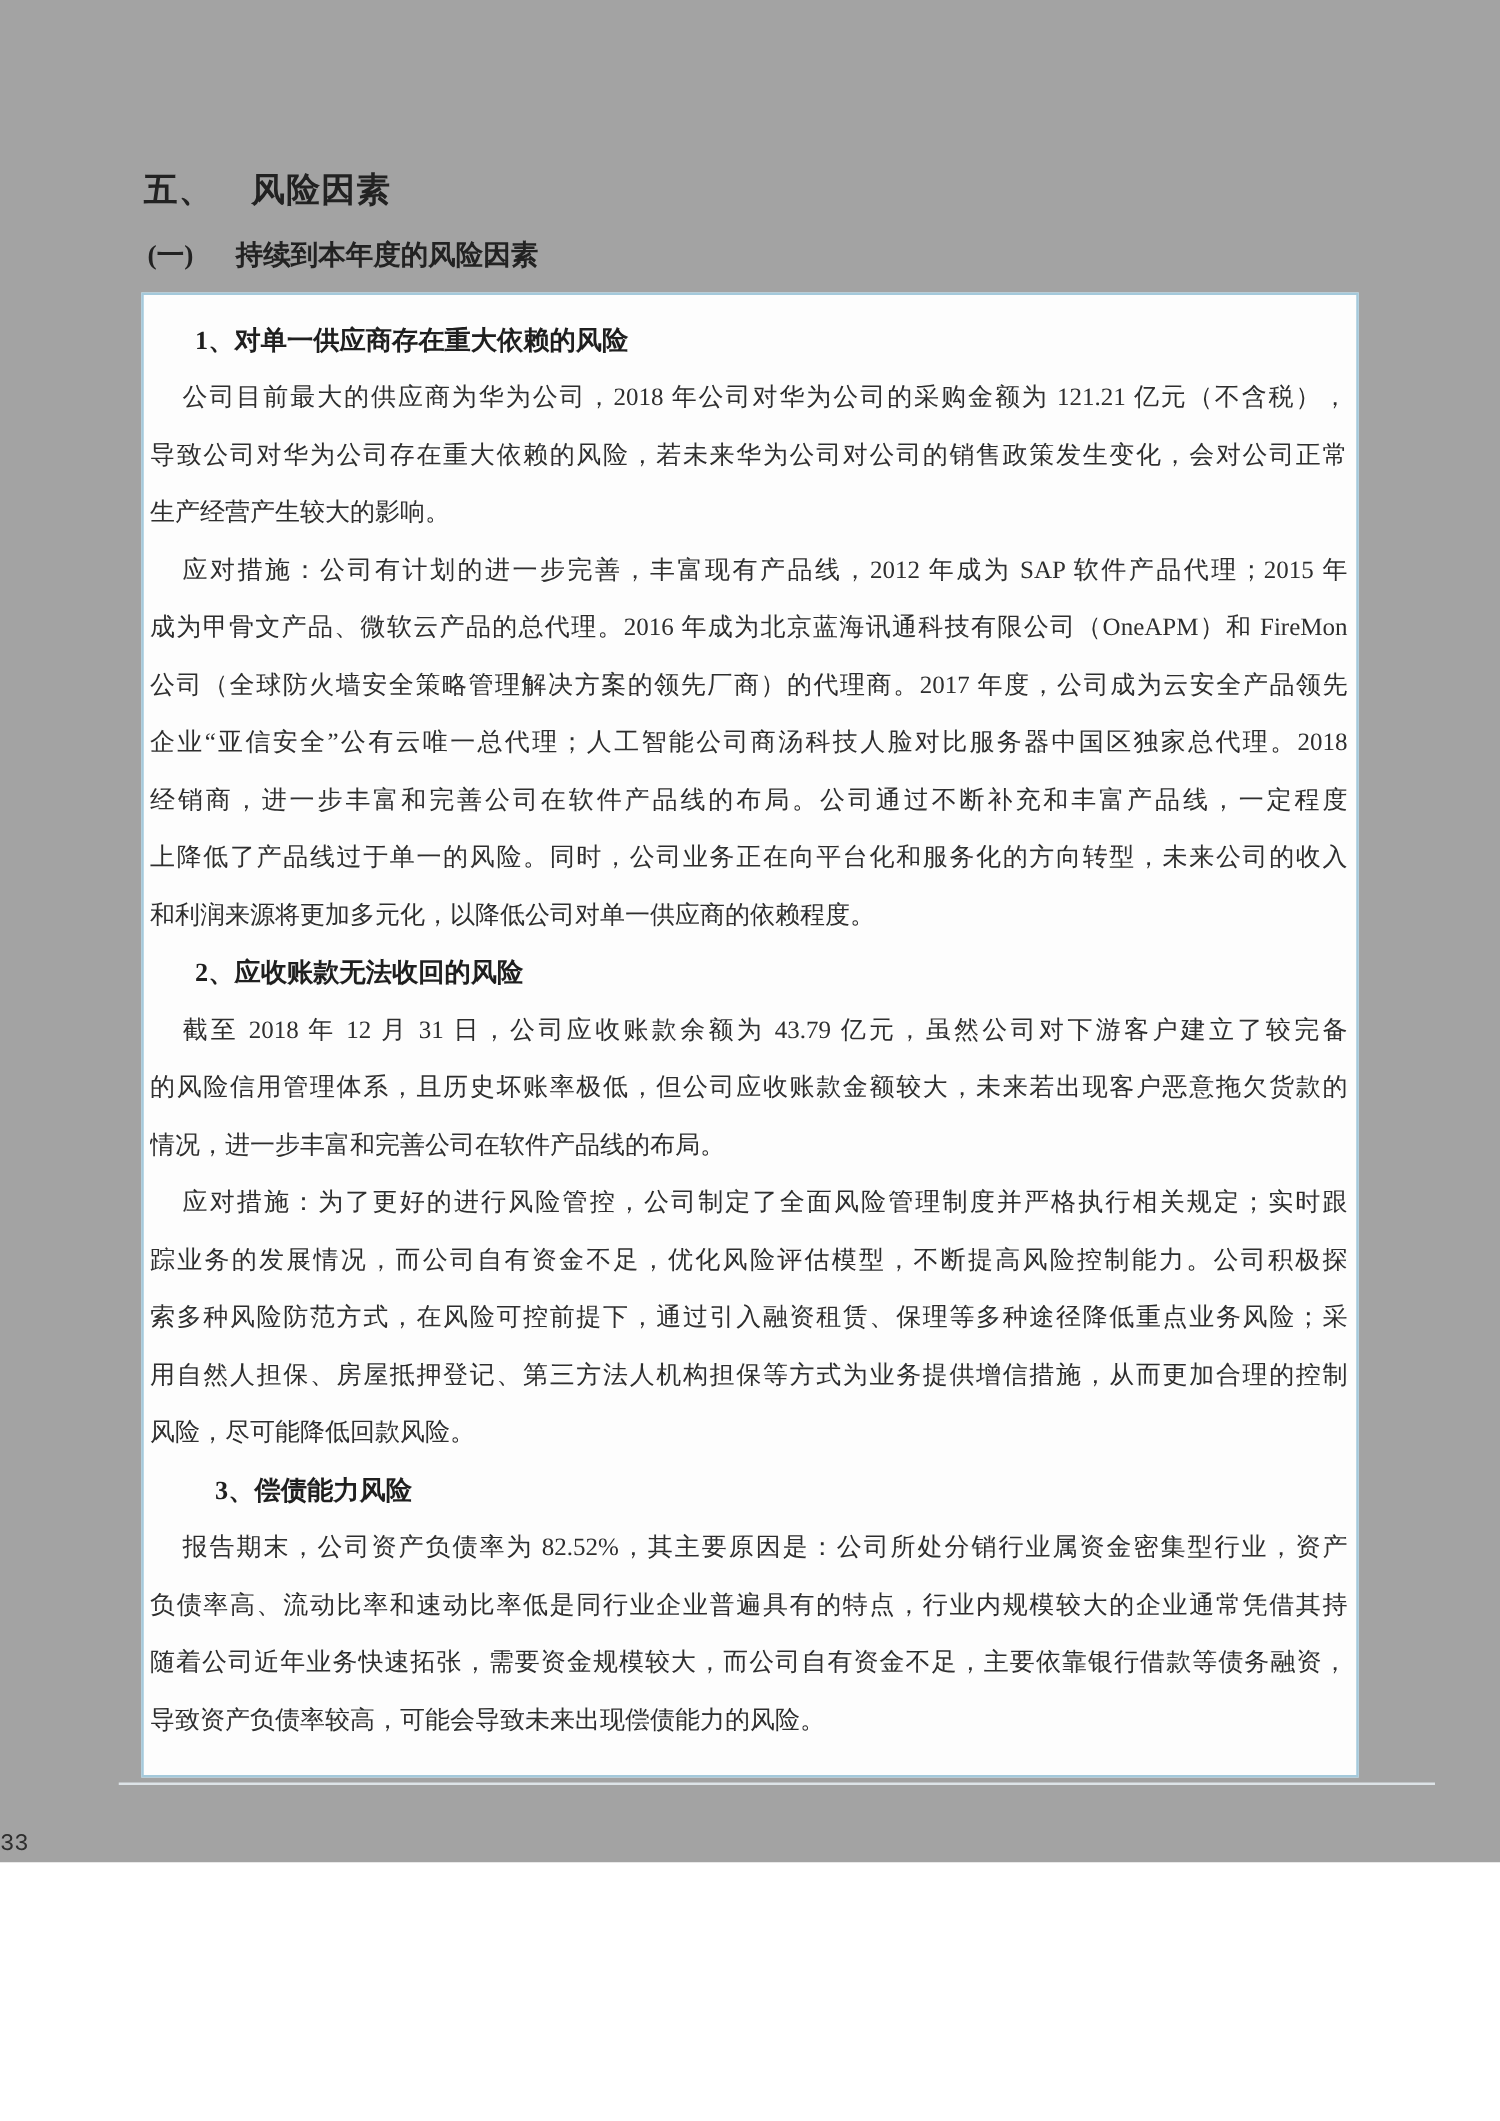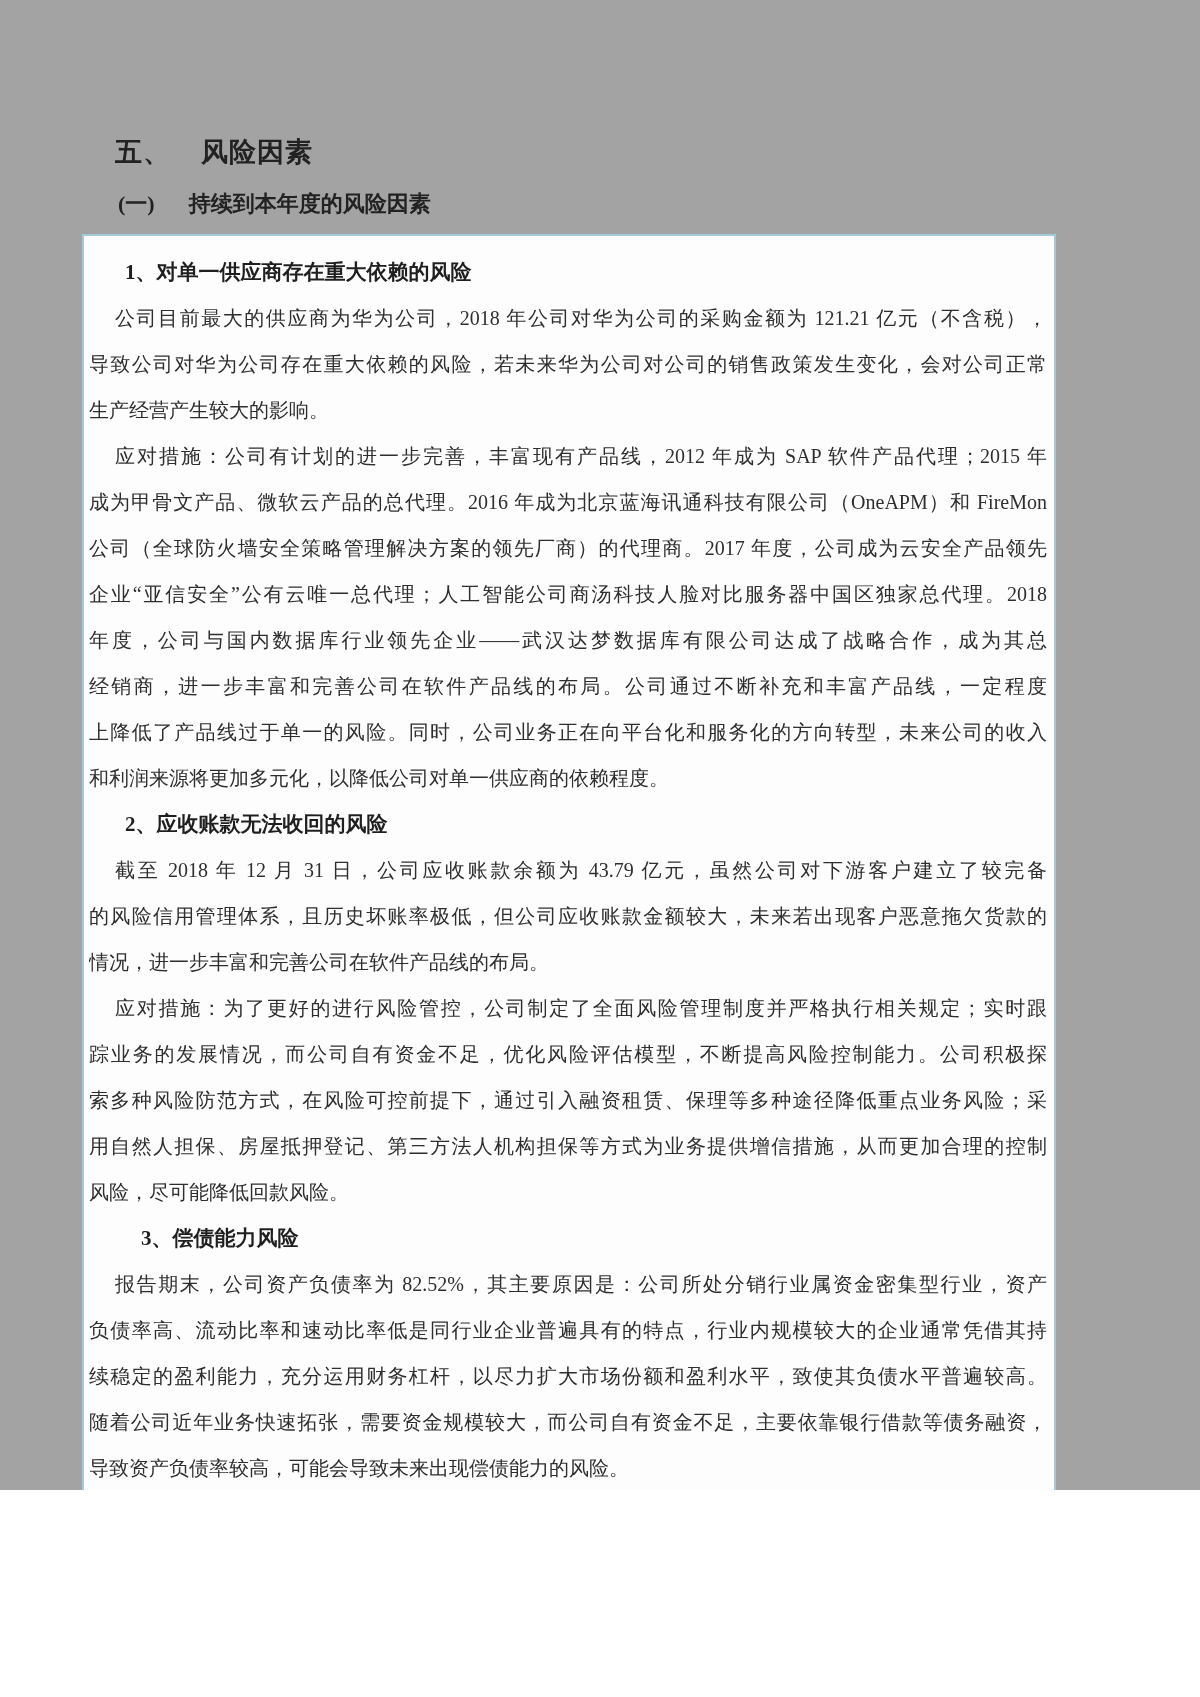--- a/index.html
+++ b/index.html
@@ -33,21 +33,21 @@
     margin-left: 118px;
     margin-top: 26px;
     font-size: 22px;
     font-weight: bold;
     line-height: 24px;
     color: #222;
     white-space: nowrap;
   }
   .doc-subtitle .num { display: inline-block; margin-right: 34px; font-weight: bold; }
   .risk-box {
-    margin-left: 82px;
+    margin-left: 113px;
     margin-top: 18px;
     width: 974px;
     box-sizing: border-box;
     border: 2px solid var(--box-border, #a4c9db);
     background: #fdfdfd;
     padding: 13px 7px 21px 5px;
   }
   .risk-heading {
     font-size: 21px;
     font-weight: bold;
@@ -106,21 +106,20 @@
       <div class="paragraph">
         <div class="text-line first">公司目前最大的供应商为华为公司，2018 年公司对华为公司的采购金额为 121.21 亿元（不含税），</div>
         <div class="text-line">导致公司对华为公司存在重大依赖的风险，若未来华为公司对公司的销售政策发生变化，会对公司正常</div>
         <div class="text-line last">生产经营产生较大的影响。</div>
       </div>
       <div class="paragraph">
         <div class="text-line first">应对措施：公司有计划的进一步完善，丰富现有产品线，2012 年成为 SAP 软件产品代理；2015 年</div>
         <div class="text-line">成为甲骨文产品、微软云产品的总代理。2016 年成为北京蓝海讯通科技有限公司（OneAPM）和 FireMon</div>
         <div class="text-line">公司（全球防火墙安全策略管理解决方案的领先厂商）的代理商。2017 年度，公司成为云安全产品领先</div>
         <div class="text-line">企业“亚信安全”公有云唯一总代理；人工智能公司商汤科技人脸对比服务器中国区独家总代理。2018</div>
-        <div class="text-line">年度，公司与国内数据库行业领先企业——武汉达梦数据库有限公司达成了战略合作，成为其总</div>
         <div class="text-line">经销商，进一步丰富和完善公司在软件产品线的布局。公司通过不断补充和丰富产品线，一定程度</div>
         <div class="text-line">上降低了产品线过于单一的风险。同时，公司业务正在向平台化和服务化的方向转型，未来公司的收入</div>
         <div class="text-line last">和利润来源将更加多元化，以降低公司对单一供应商的依赖程度。</div>
       </div>
       <div class="risk-heading risk-heading-2">2、应收账款无法收回的风险</div>
       <div class="paragraph">
         <div class="text-line first">截至 2018 年 12 月 31 日，公司应收账款余额为 43.79 亿元，虽然公司对下游客户建立了较完备</div>
         <div class="text-line">的风险信用管理体系，且历史坏账率极低，但公司应收账款金额较大，未来若出现客户恶意拖欠货款的</div>
         <div class="text-line last">情况，进一步丰富和完善公司在软件产品线的布局。</div>
       </div>
@@ -128,21 +127,20 @@
         <div class="text-line first">应对措施：为了更好的进行风险管控，公司制定了全面风险管理制度并严格执行相关规定；实时跟</div>
         <div class="text-line">踪业务的发展情况，而公司自有资金不足，优化风险评估模型，不断提高风险控制能力。公司积极探</div>
         <div class="text-line">索多种风险防范方式，在风险可控前提下，通过引入融资租赁、保理等多种途径降低重点业务风险；采</div>
         <div class="text-line">用自然人担保、房屋抵押登记、第三方法人机构担保等方式为业务提供增信措施，从而更加合理的控制</div>
         <div class="text-line last">风险，尽可能降低回款风险。</div>
       </div>
       <div class="risk-heading risk-heading-3">3、偿债能力风险</div>
       <div class="paragraph">
         <div class="text-line first">报告期末，公司资产负债率为 82.52%，其主要原因是：公司所处分销行业属资金密集型行业，资产</div>
         <div class="text-line">负债率高、流动比率和速动比率低是同行业企业普遍具有的特点，行业内规模较大的企业通常凭借其持</div>
-        <div class="text-line">续稳定的盈利能力，充分运用财务杠杆，以尽力扩大市场份额和盈利水平，致使其负债水平普遍较高。</div>
         <div class="text-line">随着公司近年业务快速拓张，需要资金规模较大，而公司自有资金不足，主要依靠银行借款等债务融资，</div>
         <div class="text-line last">导致资产负债率较高，可能会导致未来出现偿债能力的风险。</div>
       </div>
     </div>
 
   <div class="footer-line"></div>
 
   <div class="page-number">33</div>
 
 </div>

